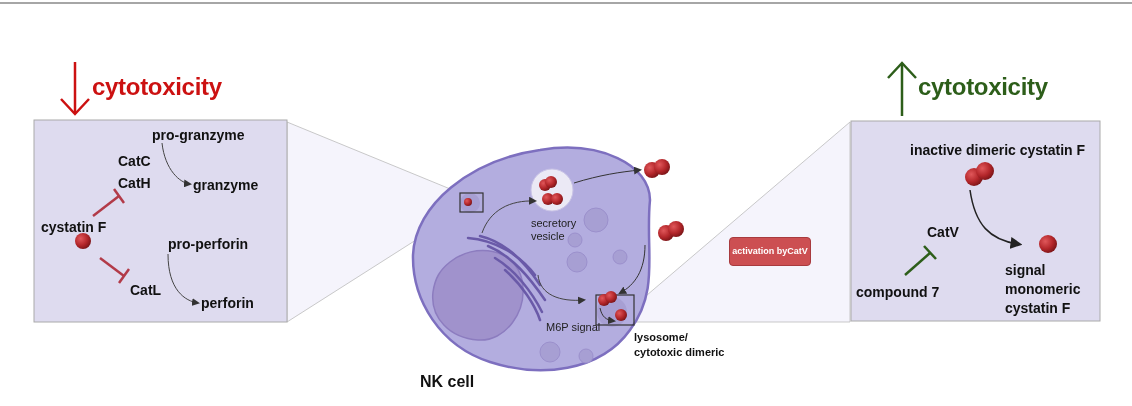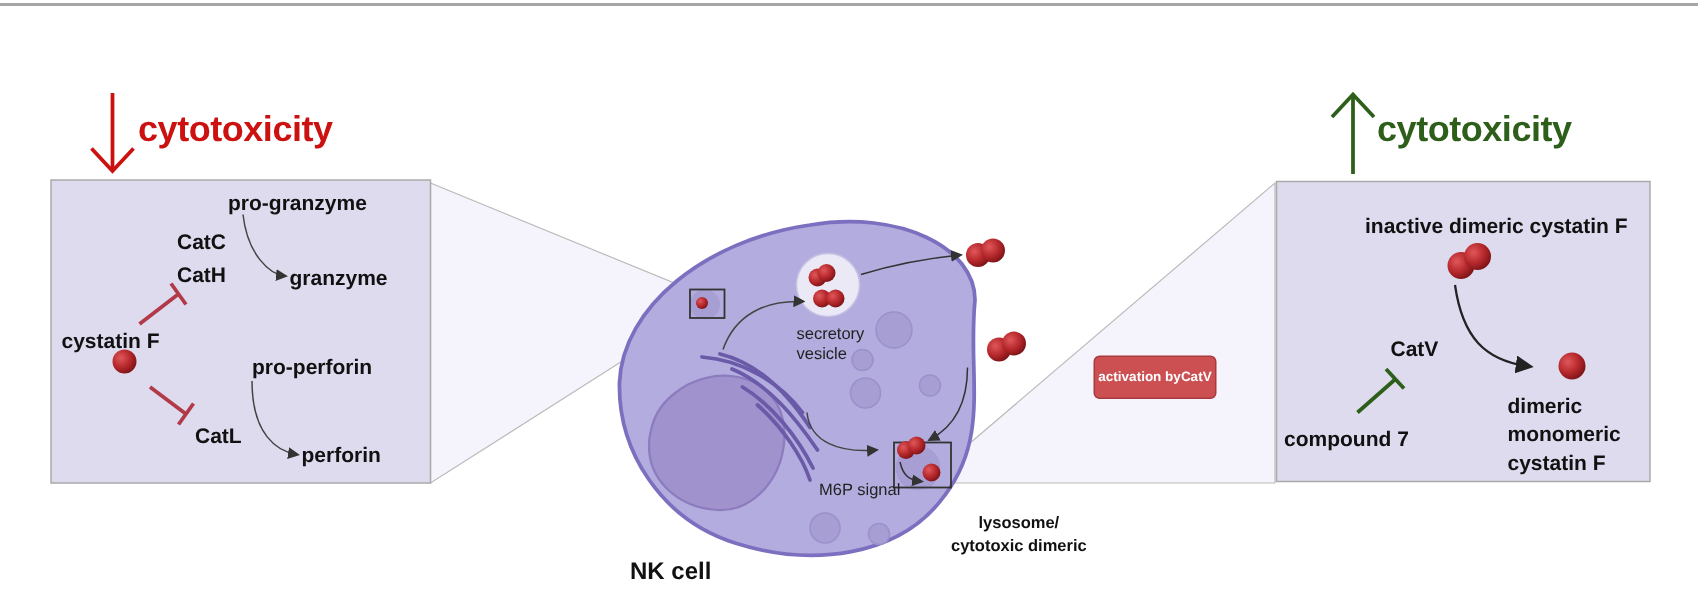--- a/index.html
+++ b/index.html
@@ -136,31 +136,31 @@
 <div class="txt lbl" style="left:41px;top:219px;">cystatin F</div>
 <div class="txt lbl" style="left:168px;top:236px;">pro-perforin</div>
 <div class="txt lbl" style="left:130px;top:282px;">CatL</div>
 <div class="txt lbl" style="left:201px;top:295px;">perforin</div>
 
 <div class="txt small" style="left:531px;top:217px;">
   <div>secretory</div>
   <div>vesicle</div>
 </div>
 <div class="txt small" style="left:546px;top:277px;margin-top:44px;">M6P signal</div>
-<div class="txt" style="left:634px;top:342px;font-size:11px;line-height:15px;text-align:center;">
+<div class="txt" style="left:634px;top:330px;font-size:11px;line-height:15px;">
   <div>lysosome/</div>
   <div>cytotoxic dimeric</div>
 </div>
 <div class="txt" style="left:420px;top:373px;font-size:16px;">NK cell</div>
 
 <div class="badge">
   <div>activation by</div>
   <div>CatV</div>
 </div>
 
 <div class="txt lbl" style="left:878px;top:142px;margin-left:32px;">inactive dimeric cystatin F</div>
 <div class="txt lbl" style="left:927px;top:224px;">CatV</div>
 <div class="txt lbl" style="left:856px;top:284px;">compound 7</div>
 <div class="txt lbl" style="left:1005px;top:261px;line-height:19px;">
-  <div>dimeric</div>
+  <div>signal</div>
   <div>monomeric</div>
   <div>cystatin F</div>
 </div>
 
 </body></html>

